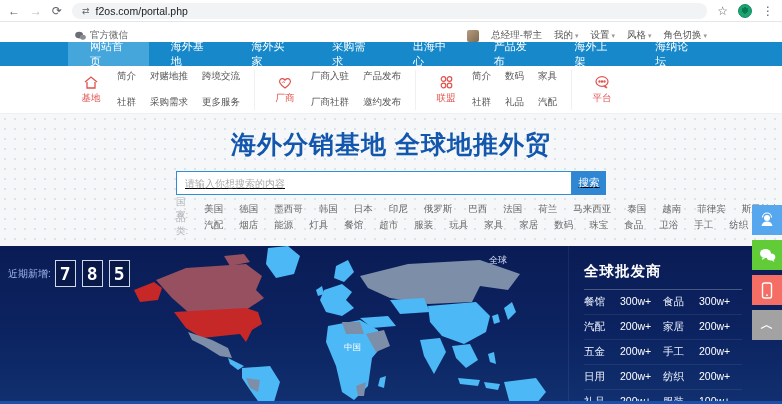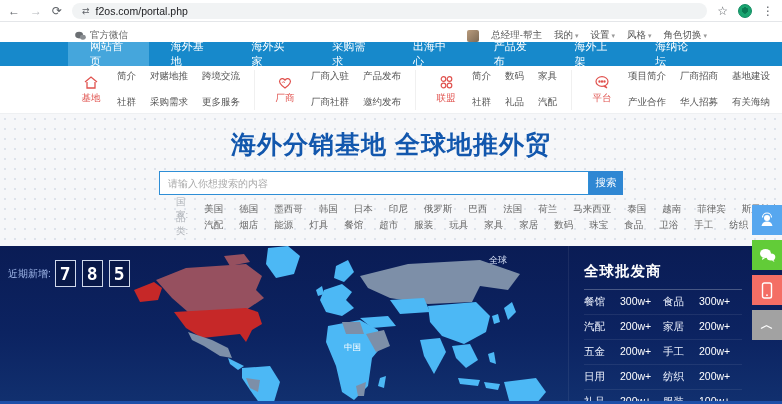--- a/index.html
+++ b/index.html
@@ -34,21 +34,21 @@
   .mega-group:first-child { padding-left:0; }
   .grp-head { display:flex; flex-direction:column; align-items:center; gap:2px; width:32px; }
   .grp-ico svg { display:block; }
   .grp-label { color:#e0524e; font-size:9.5px; }
   .grp-links { display:grid; grid-auto-flow:column; grid-template-rows:repeat(2,14px); gap:12px 14px; }
   .mega-link { font-size:9.5px; color:#555; cursor:pointer; white-space:nowrap; }
 
   
   .hero { height:132px; background:#f6f7f9; background-image:radial-gradient(#dde3ec 1px, transparent 1px); background-size:10px 10px; padding-top:14px; position:relative; }
   .hero-title { text-align:center; font-size:25px; font-weight:bold; color:#1257ad; letter-spacing:1px; }
-  .search-row { width:464px; margin:10px auto 0; display:flex; }
+  .search-row { width:430px; margin:10px auto 0; display:flex;text-decoration:underline; }
   .search-input { flex:1; height:24px; border:1px solid #2e8ed6; background:#fff; padding:0 8px; font-size:10px; color:#333; outline:none; }
   .search-input::placeholder { color:#aaa; }
   .search-btn { width:34px; height:24px; background:#2f87d3; color:#fff; border:none; font-size:10.5px; cursor:pointer; }
   .tag-rows { width:430px; margin:6px auto 0; }
   .tag-row { display:flex; align-items:center; gap:16px; height:16px; font-size:9.5px; }
   .tag-label { color:#b0b4ba; }
   .tag { color:#666; cursor:pointer; white-space:nowrap; }
   .tag-more { margin-left:auto; color:#3a7bd5; cursor:pointer; }
 
   
@@ -189,28 +189,20 @@
       <span class="grp-ico">
         <svg width="16" height="15" viewBox="0 0 16 15" fill="none" stroke="#e0524e" stroke-width="1.2">
             <ellipse cx="8" cy="6.5" rx="6" ry="4.8"></ellipse>
             <path d="M11 10.5 L13 13 L9.5 11"></path>
             <circle cx="5.5" cy="6.5" r="0.6" fill="#e0524e"></circle>
             <circle cx="8" cy="6.5" r="0.6" fill="#e0524e"></circle>
             <circle cx="10.5" cy="6.5" r="0.6" fill="#e0524e"></circle>
           </svg>
       </span>
       <span class="grp-label">平台</span>
-    </div>
-    <div class="grp-links">
-      <span class="mega-link">项目简介</span>
-      <span class="mega-link">产业合作</span>
-      <span class="mega-link">厂商招商</span>
-      <span class="mega-link">华人招募</span>
-      <span class="mega-link">基地建设</span>
-      <span class="mega-link">有关海纳</span>
     </div>
   </div>
 </div>
 
 <div class="hero">
   <div class="hero-title">海外分销基地 全球地推外贸</div>
   <div class="search-row">
     <input class="search-input" placeholder="请输入你想搜索的内容" style="">
     <button class="search-btn">搜索</button>
   </div>

